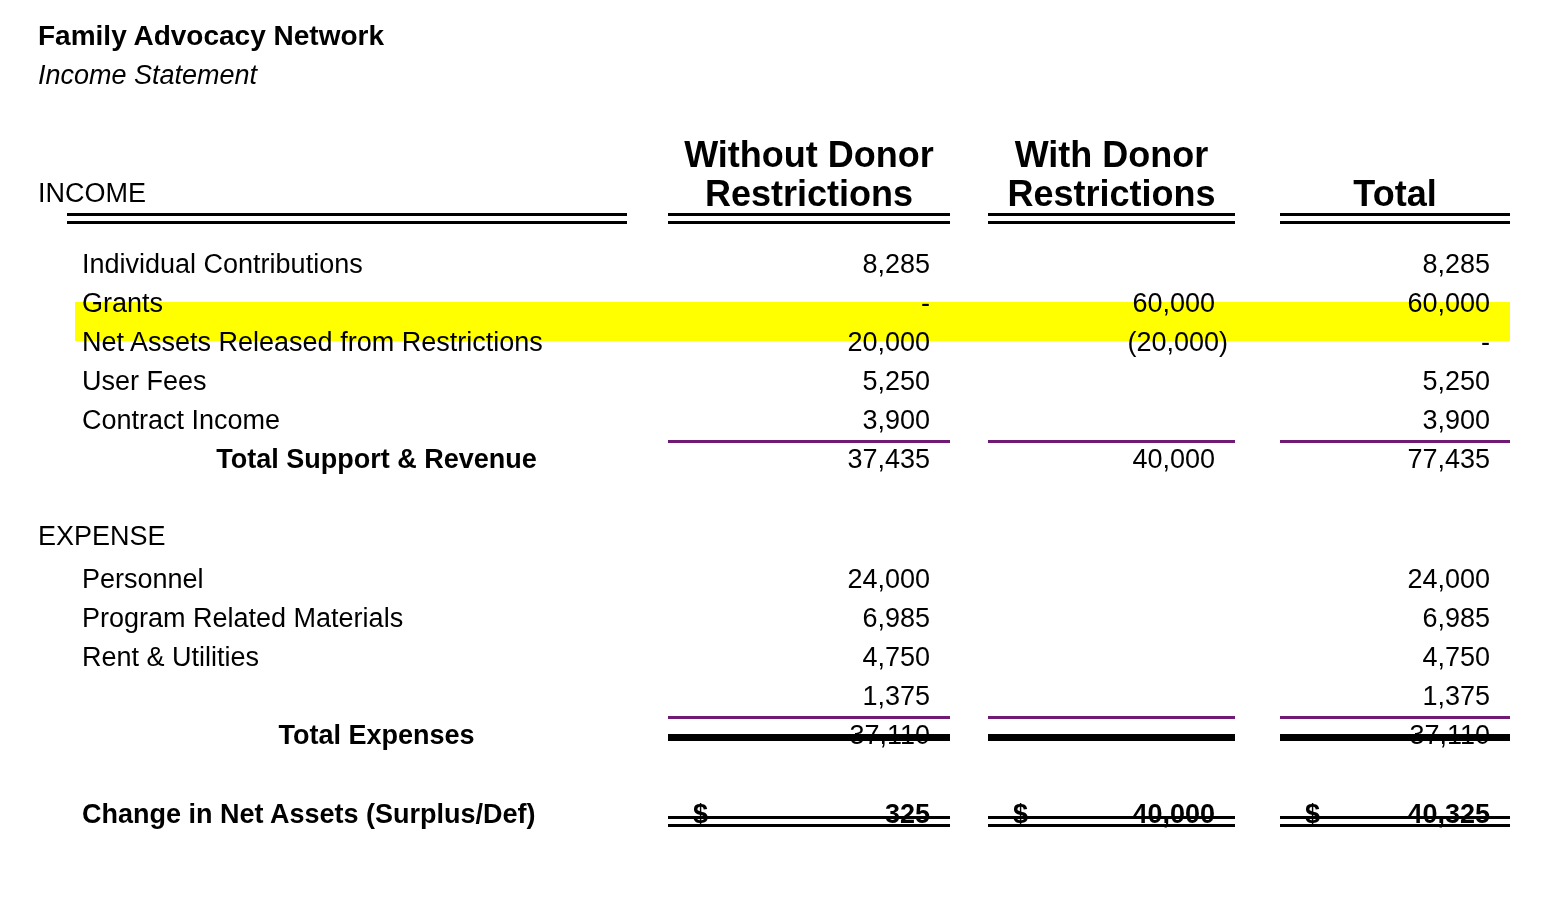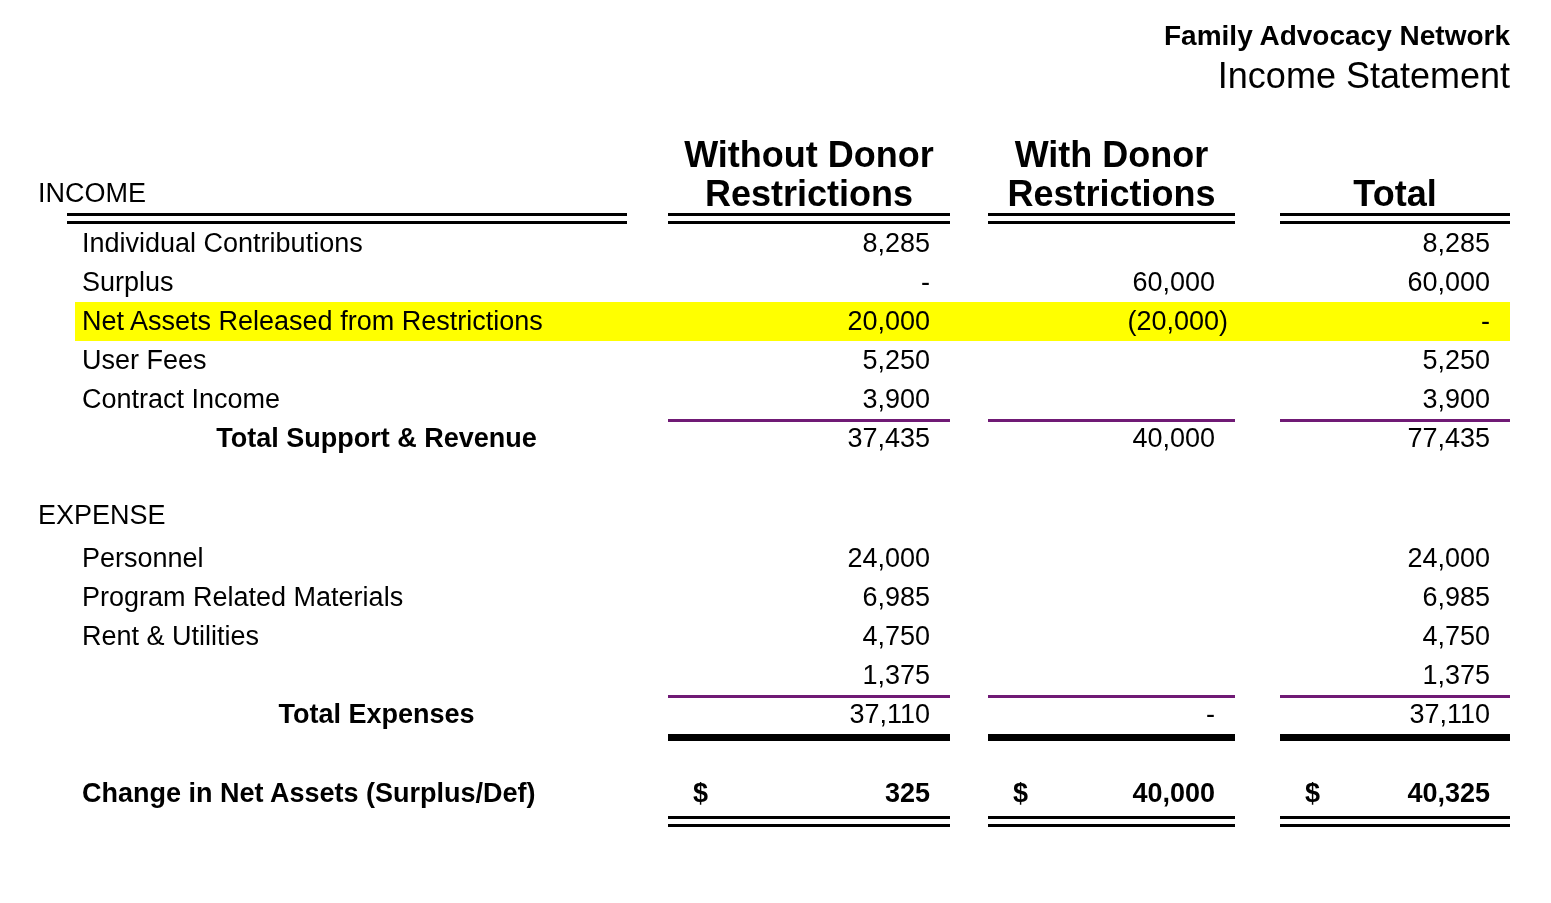--- a/index.html
+++ b/index.html
@@ -5,39 +5,39 @@
   * { margin:0; padding:0; box-sizing:border-box; }
   html, body { background:#fff; }
   body {
     width:1551px; height:903px;
     font-family:"Liberation Sans", sans-serif;
     color:#000;
   }
   .page { width:1551px; height:903px; padding:16px 41px 0 38px; overflow:hidden; background:#fff; }
 
   
-  .doc-header { text-align:right; }
+  .doc-header { text-align:left; }
   .org-name { font-size:28px; font-weight:bold; line-height:40px; }
-  .sub { font-size:36px; line-height:39px; }
+  .sub { font-size:27px; line-height:39px;font-style:italic; }
 
   
   .grid-row { display:grid; grid-template-columns:610px 20px 282px 38px 247px 45px 230px; }
   .cl { grid-column:1; } .c1 { grid-column:3; } .c2 { grid-column:5; } .c3 { grid-column:7; }
 
   .col-headers { margin-top:40px; align-items:end; }
   .colhead { font-weight:bold; font-size:36px; line-height:39px; text-align:center; white-space:nowrap; }
   .section-label { font-weight:normal; font-size:27px; line-height:39px; white-space:nowrap; }
 
   
   .dline { height:11px; border-top:3px solid #000; border-bottom:3px solid #000; }
   .label-dline { margin-left:29px; margin-right:21px; }
 
   
   .body-row { height:39px; font-size:27px; }
-  .body-row > div { line-height:39px; }
+  .body-row > div { line-height:39px;margin-top:21px; }
   .label-cell { padding-left:44px; white-space:nowrap; }
   .total-label { padding-left:67px; font-weight:bold; white-space:nowrap;text-align:center; }
   .num { text-align:right; padding-right:20px; white-space:nowrap; }
   .num.paren { padding-right:7px; }
   .u3 { border-bottom:3px solid #701a75; }
 
   
   .hl-row { background:linear-gradient(#FFFF00,#FFFF00) no-repeat 37px 0 / calc(100% - 37px) 100%; }
 
   .section-row { margin-top:38px; }
@@ -86,21 +86,21 @@
       </div>
   </div>
 
   <div class="grid-row body-row">
     <div class="cl label-cell">Individual Contributions</div>
     <div class="c1 num">8,285</div>
     <div class="c2 num"></div>
     <div class="c3 num">8,285</div>
   </div>
   <div class="grid-row body-row">
-    <div class="cl label-cell">Surplus</div>
+    <div class="cl label-cell">Grants</div>
     <div class="c1 num">-</div>
     <div class="c2 num">60,000</div>
     <div class="c3 num">60,000</div>
   </div>
   <div class="grid-row body-row hl-row">
     <div class="cl label-cell">Net Assets Released from Restrictions</div>
     <div class="c1 num">20,000</div>
     <div class="c2 num paren">(20,000)</div>
     <div class="c3 num">-</div>
   </div>

